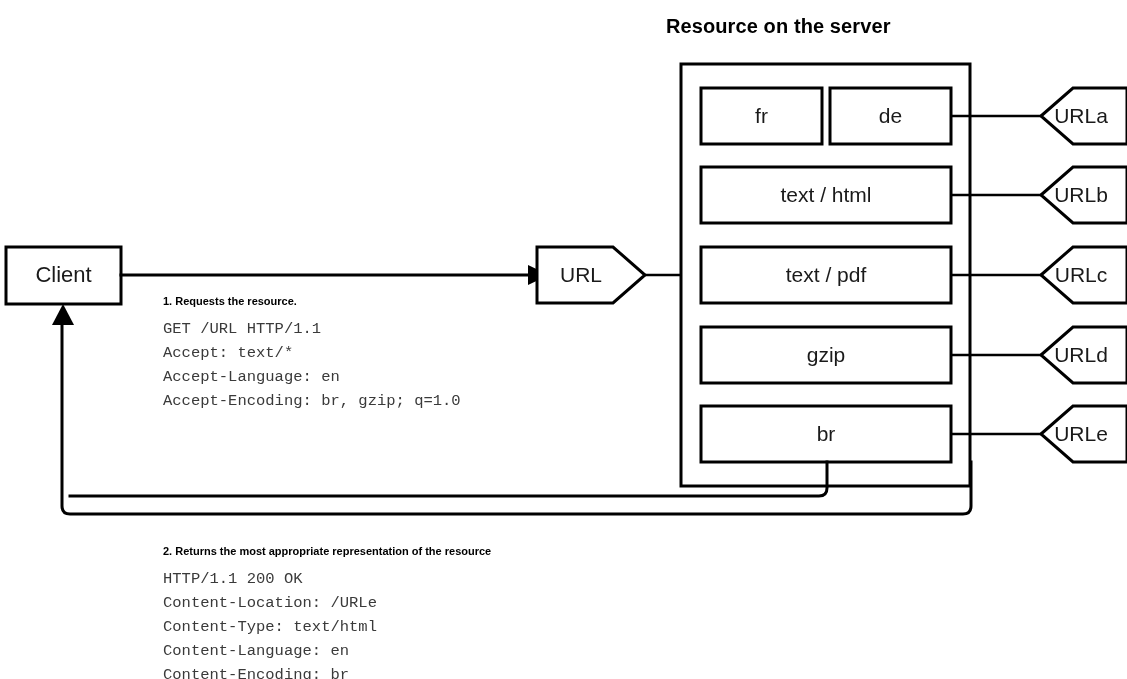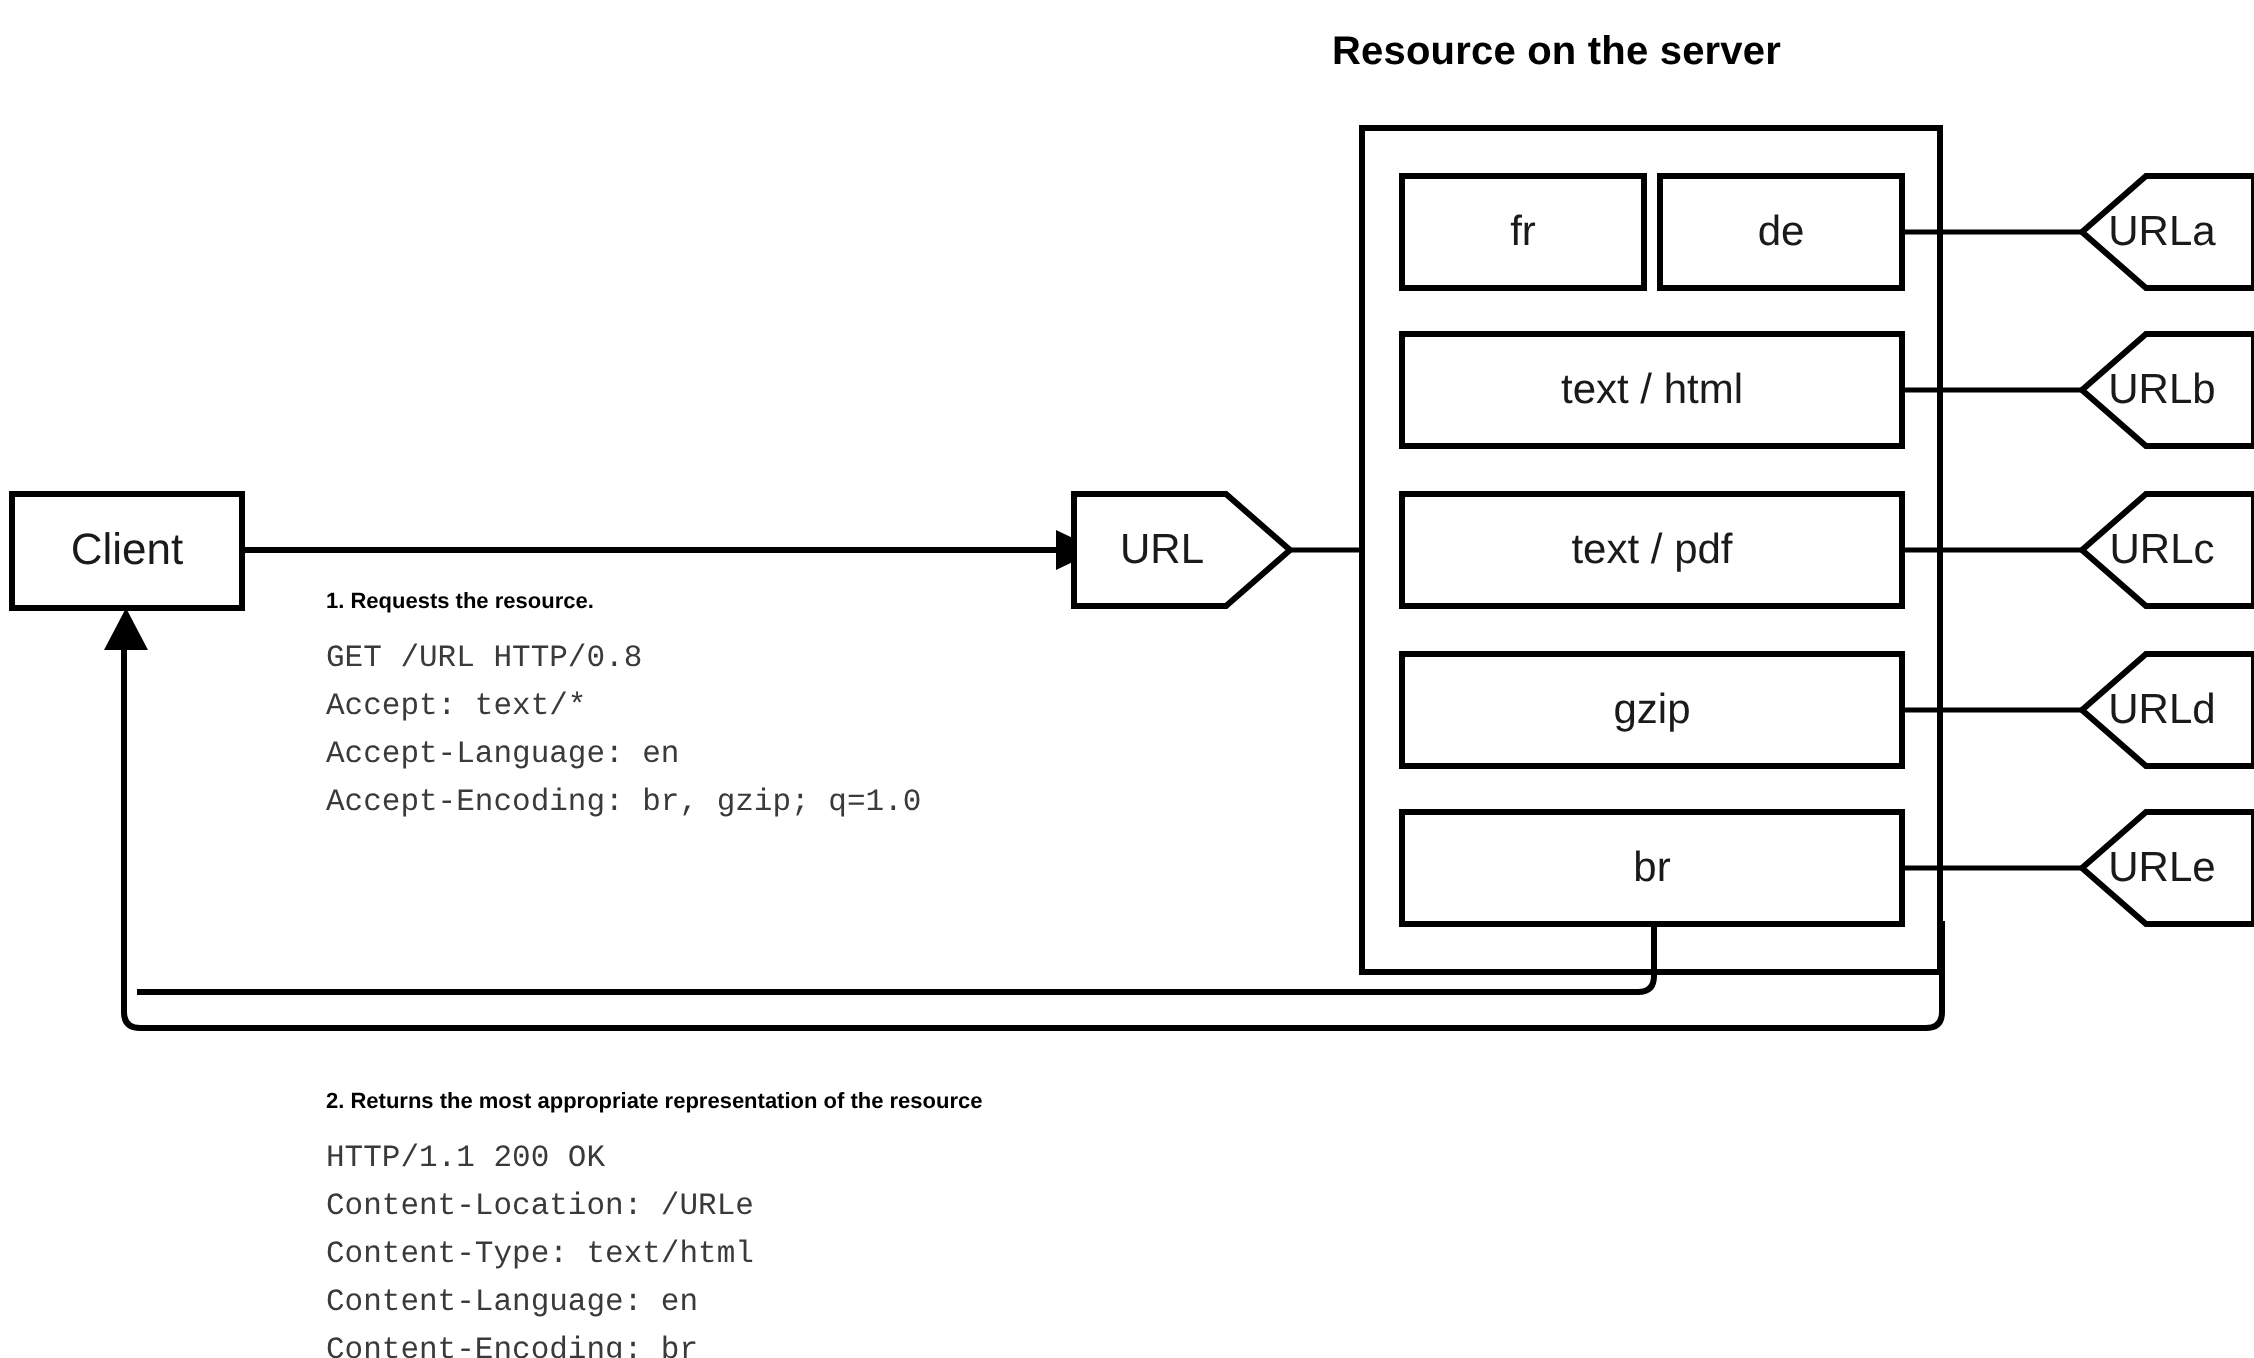--- a/index.html
+++ b/index.html
@@ -152,21 +152,21 @@
 
     <path class="stroke" d="M 827,462 L 827,488 Q 827,496 819,496 L 70,496"></path>
 
     <polygon points="52,325 63,304 74,325" fill="#000000"></polygon>
 
   </svg>
 
   <div class="hdr-title" style="left:666px; top:3px;margin-top:12px;">Resource on the server</div>
 
   <div class="step-title" style="left:163px; top:295px;">1. Requests the resource.</div>
-  <div class="mono-lines" style="left:163px; top:317px;">GET /URL HTTP/0.8
+  <div class="mono-lines" style="left:163px; top:317px;">GET /URL HTTP/1.1
 Accept: text/*
 Accept-Language: en
 Accept-Encoding: br, gzip; q=1.0</div>
 
   <div class="step-title" style="left:163px; top:545px;">2. Returns the most appropriate representation of the resource</div>
   <div class="mono-lines" style="left:163px; top:567px;">HTTP/1.1 200 OK
 Content-Location: /URLe
 Content-Type: text/html
 Content-Language: en
 Content-Encoding: br</div>

